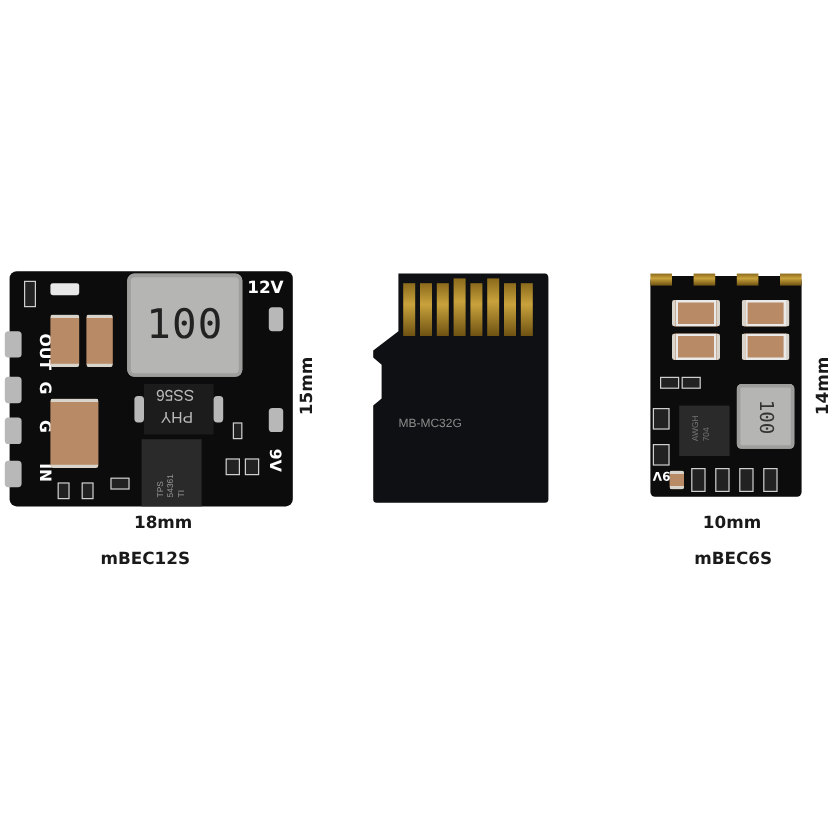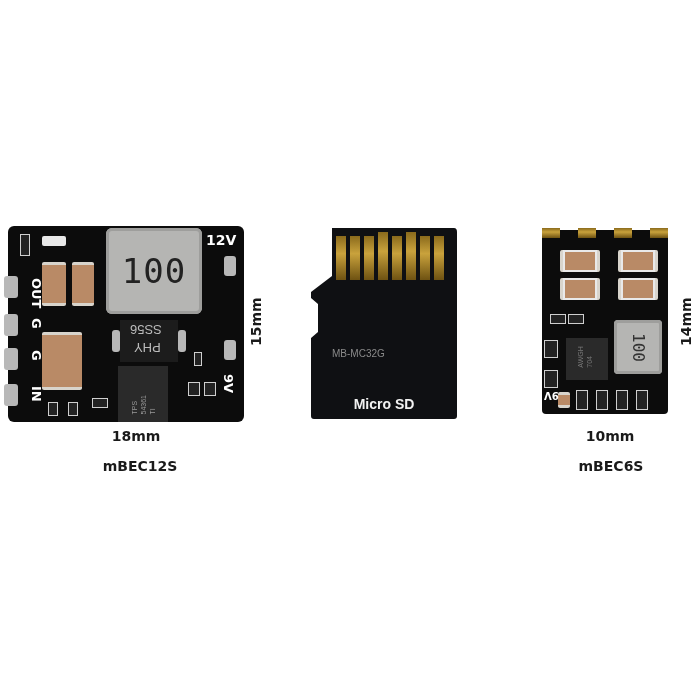--- a/index.html
+++ b/index.html
@@ -64,37 +64,36 @@
   <div class="smd" style="left:186px;top:126px;width:8px;height:14px;"></div>
   <div class="smd" style="left:180px;top:156px;width:12px;height:14px;"></div>
   <div class="smd" style="left:196px;top:156px;width:12px;height:14px;"></div>
   <div class="smd" style="left:40px;top:176px;width:10px;height:14px;"></div>
   <div class="smd" style="left:60px;top:176px;width:10px;height:14px;"></div>
   <div class="smd" style="left:84px;top:172px;width:16px;height:10px;"></div>
 </div>
 
 <div class="label" style="left:248px;top:312px;font-size:14px;transform:rotate(-90deg);transform-origin:left top;top:346px;">15mm</div>
 <div class="label" style="left:86px;top:428px;width:100px;font-size:14px;">18mm</div>
-<div class="label" style="left:80px;top:458px;width:120px;font-size:14px;">mBEC12S</div>
+<div class="label" style="left:61px;top:458px;width:120px;font-size:14px;">mBEC12S</div>
 
 <div class="abs" style="left:310px;top:226px;width:148px;height:194px;">
   <svg width="148" height="194" viewBox="0 0 148 194" style="position:absolute;left:0;top:0;">
     <path d="M22 2 H144 Q147 2 147 6 V190 Q147 193 144 193 H4 Q1 193 1 190 V112 L8 106 V78 L1 72 V66 L22 50 Z" fill="#0f1013"></path>
   </svg>
 
   <div class="gold" style="left:26px;top:10px;width:10px;height:44px;"></div>
   <div class="gold" style="left:40px;top:10px;width:10px;height:44px;"></div>
   <div class="gold" style="left:54px;top:10px;width:10px;height:44px;"></div>
   <div class="gold" style="left:68px;top:6px;width:10px;height:48px;"></div>
   <div class="gold" style="left:82px;top:10px;width:10px;height:44px;"></div>
   <div class="gold" style="left:96px;top:6px;width:10px;height:48px;"></div>
   <div class="gold" style="left:110px;top:10px;width:10px;height:44px;"></div>
   <div class="gold" style="left:124px;top:10px;width:10px;height:44px;"></div>
   <div class="abs" style="left:22px;top:122px;color:#8a8a8a;font-size:10px;font-family:Liberation Sans, sans-serif;">MB-MC32G</div>
-  <div class="abs" style="left:0;top:170px;width:148px;text-align:center;color:#f2f2f2;font-size:14px;font-weight:bold;">Micro SD</div>
 </div>
 
 <div class="abs pcb" style="left:542px;top:230px;width:126px;height:184px;border-radius:4px;">
 
   <div class="gold" style="left:0;top:-2px;width:18px;height:10px;"></div>
   <div class="gold" style="left:36px;top:-2px;width:18px;height:10px;"></div>
   <div class="gold" style="left:72px;top:-2px;width:18px;height:10px;"></div>
   <div class="gold" style="left:108px;top:-2px;width:18px;height:10px;"></div>
 
   <div class="cap" style="left:18px;top:20px;width:40px;height:22px;"></div>

